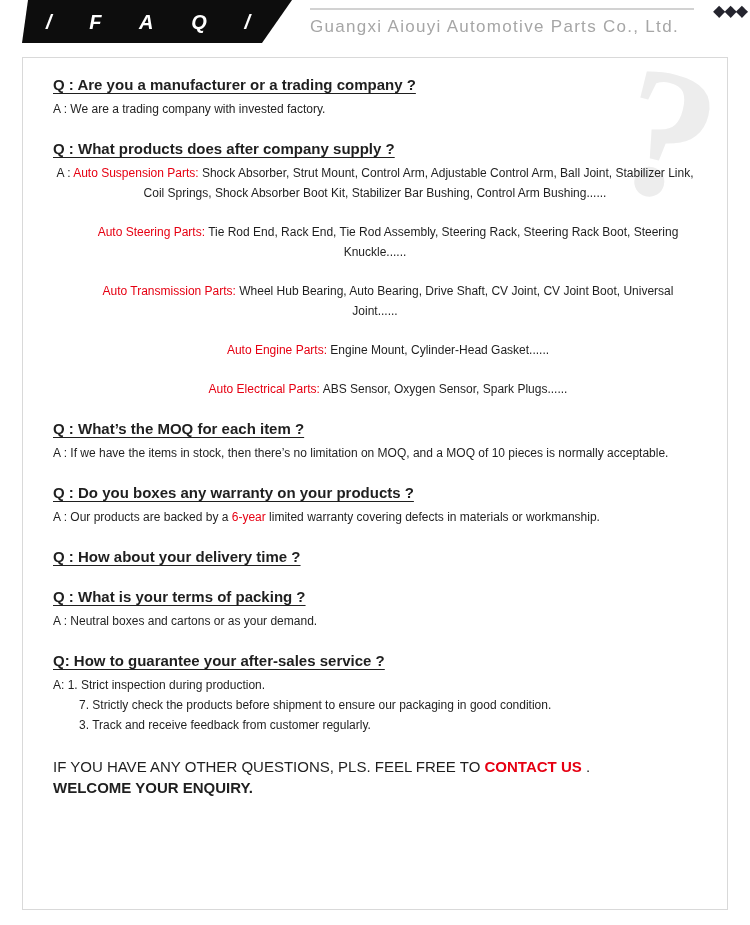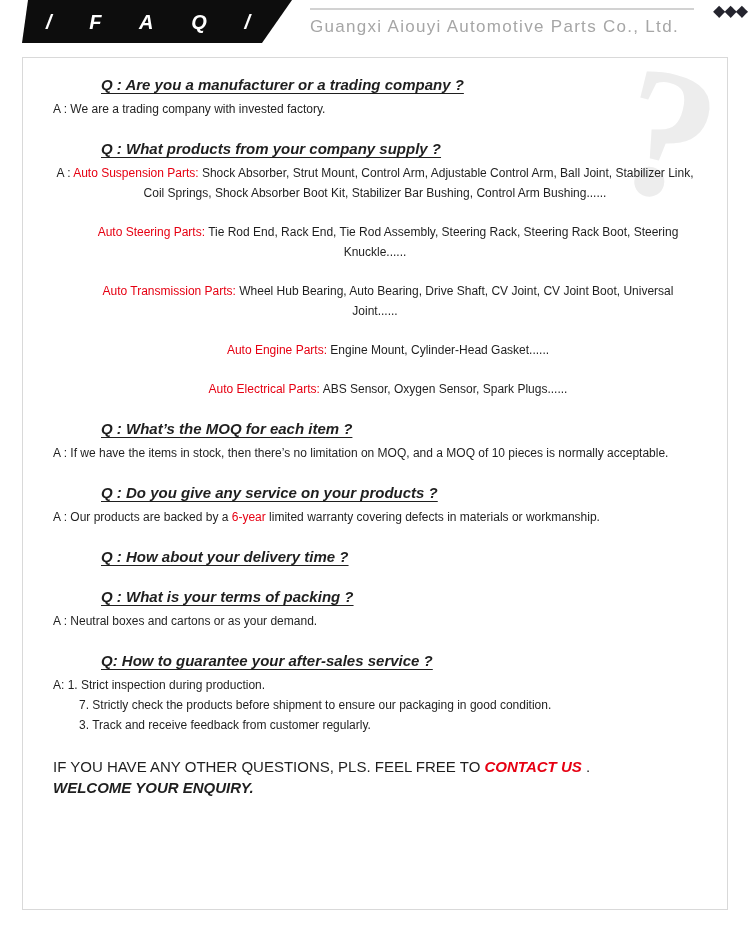--- a/index.html
+++ b/index.html
@@ -44,29 +44,29 @@
     font-family:"Liberation Serif", serif; font-weight:bold;
     font-size:185px; line-height:1; color:#ededed;
     transform:rotate(14deg);
     pointer-events:none;
   }
 
   .qa, .closing { position:relative; z-index:1; }
   .qa { margin-bottom:19px; }
   .q {
     font-size:15px; line-height:21px; margin-bottom:4px;
-    font-weight:bold; font-style:italic;
-    text-decoration:underline; text-underline-offset:3px;margin-left:48px;
+    font-weight:bold; 
+    text-decoration:underline; text-underline-offset:3px;
   }
   .a { font-size:12px; line-height:20px; }
   .cat { margin-bottom:19px;text-align:center; }
   .cat:last-child { margin-bottom:0;margin-top:16px; }
   .indent { text-indent:26px; }
   .red { color:#e60012; }
-  .bold { font-weight:bold;font-style:italic; }
+  .bold { font-weight:bold; }
   .closing { font-size:15px; line-height:21px; margin-top:21px; }
 </style>
 </head>
 <body>
 
 <header class="top">
   <div class="banner">
     <span class="bl">/</span>
     <span class="bl">F</span>
     <span class="bl">A</span>
@@ -82,40 +82,40 @@
 
 <main class="faq-box">
   <div class="watermark">?</div>
 
   <section class="qa">
     <h3 class="q">Q : Are you a manufacturer or a trading company ?</h3>
     <p class="a">A : We are a trading company with invested factory.</p>
   </section>
 
   <section class="qa">
-    <h3 class="q">Q : What products from your company supply ?</h3>
+    <h3 class="q">Q : What products does after company supply ?</h3>
     <p class="a cat"><span>A : </span><span class="red">Auto Suspension Parts:</span>
       <span>Shock Absorber, Strut Mount, Control Arm, Adjustable Control Arm, Ball Joint, Stabilizer Link, Coil Springs, Shock Absorber Boot Kit, Stabilizer Bar Bushing, Control Arm Bushing......</span></p>
     <p class="a cat indent"><span class="red">Auto Steering Parts:</span>
       <span>Tie Rod End, Rack End, Tie Rod Assembly, Steering Rack, Steering Rack Boot, Steering Knuckle......</span></p>
     <p class="a cat indent"><span class="red">Auto Transmission Parts:</span>
       <span>Wheel Hub Bearing, Auto Bearing, Drive Shaft, CV Joint, CV Joint Boot, Universal Joint......</span></p>
     <p class="a cat indent"><span class="red">Auto Engine Parts:</span>
       <span>Engine Mount, Cylinder-Head Gasket......</span></p>
     <p class="a cat indent"><span class="red">Auto Electrical Parts:</span>
       <span>ABS Sensor, Oxygen Sensor, Spark Plugs......</span></p>
   </section>
 
   <section class="qa">
     <h3 class="q">Q : What’s the MOQ for each item ?</h3>
     <p class="a">A : If we have the items in stock, then there’s no limitation on MOQ, and a MOQ of 10 pieces is normally acceptable.</p>
   </section>
 
   <section class="qa">
-    <h3 class="q">Q : Do you give any service on your products ?</h3>
+    <h3 class="q">Q : Do you boxes any warranty on your products ?</h3>
     <p class="a"><span>A : Our products are backed by a </span><span class="red">6-year</span><span> limited warranty covering defects in materials or workmanship.</span></p>
   </section>
 
   <section class="qa">
     <h3 class="q">Q : How about your delivery time ?</h3>
   </section>
 
   <section class="qa">
     <h3 class="q">Q : What is your terms of packing ?</h3>
     <p class="a">A : Neutral boxes and cartons or as your demand.</p>

